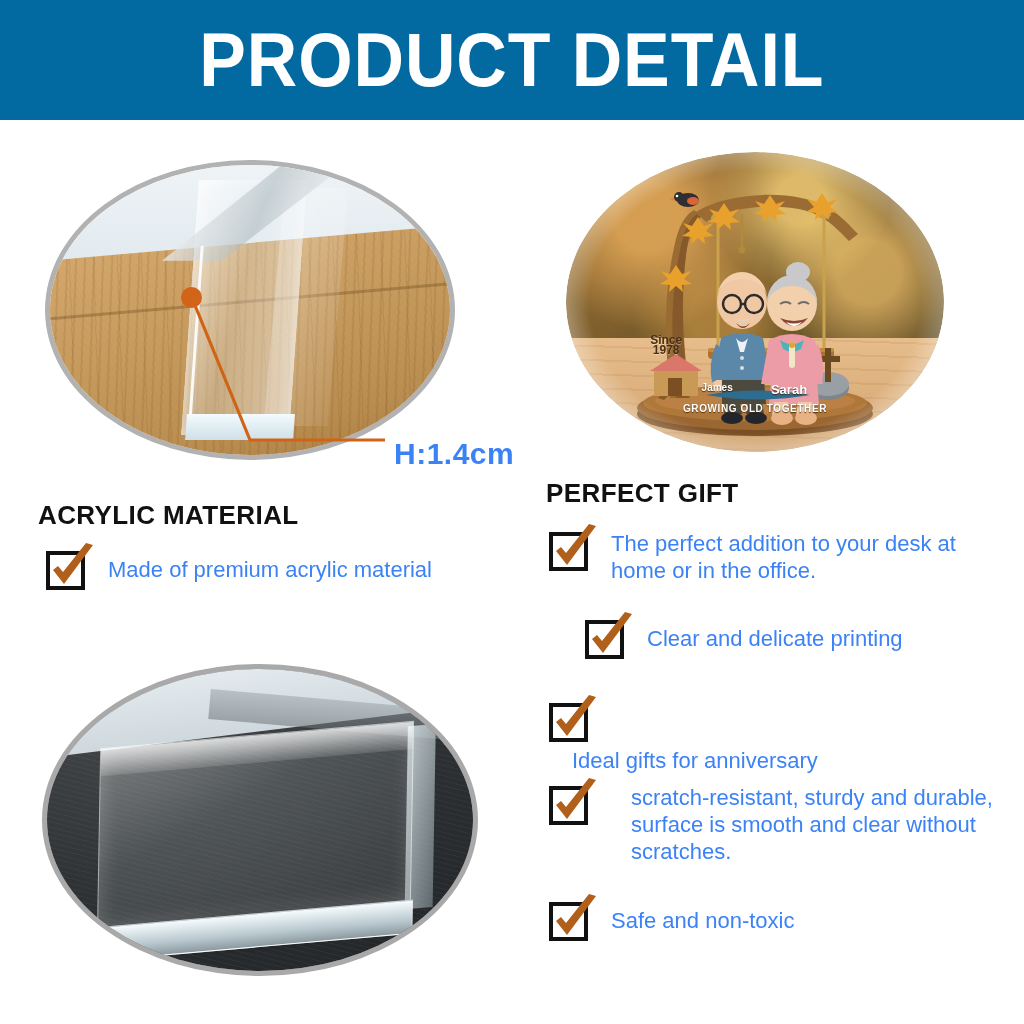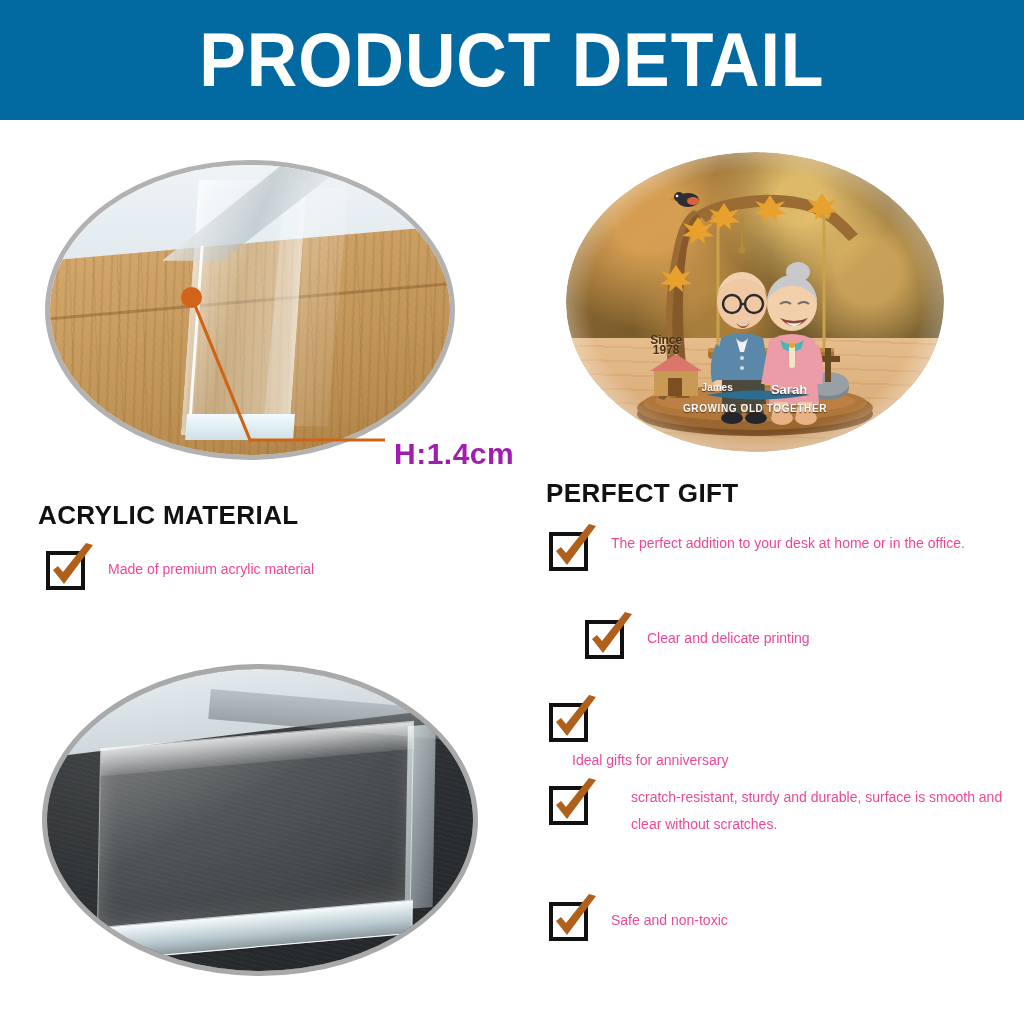--- a/index.html
+++ b/index.html
@@ -72,21 +72,21 @@
      background:linear-gradient(100deg,rgba(235,245,248,.75),rgba(150,167,173,.5));}
   .blk-shadow{position:absolute;left:9%;top:78%;width:80%;height:16%;
      background:radial-gradient(ellipse at center,rgba(0,0,0,.55),rgba(0,0,0,0) 70%);
      transform:rotate(-5deg);}
 
   
   .callout-dot{position:absolute;left:181px;top:287px;width:21px;height:21px;
                border-radius:50%;background:#d2641a;}
   .callout-svg{position:absolute;left:40px;top:150px;width:480px;height:330px;}
   .callout-label{position:absolute;left:394px;top:437px;font-size:30px;font-weight:bold;
-                 color:#a21caf;letter-spacing:.5px;}
+                 color:#3b82f6;letter-spacing:.5px;}
 
   
   #photo-product{position:absolute;left:566px;top:152px;width:378px;height:300px;}
   .prod-oval{position:absolute;inset:0;border-radius:50%;overflow:hidden;
      background:
        radial-gradient(circle at 22% 22%,rgba(226,168,88,.85) 0 9%,rgba(0,0,0,0) 30%),
        radial-gradient(circle at 62% 16%,rgba(244,208,120,.8) 0 7%,rgba(0,0,0,0) 26%),
        radial-gradient(circle at 80% 40%,rgba(232,186,104,.75) 0 9%,rgba(0,0,0,0) 28%),
        radial-gradient(circle at 40% 55%,rgba(206,152,72,.6) 0 10%,rgba(0,0,0,0) 30%),
        linear-gradient(145deg,#7b5a2d 0%,#8a6630 25%,#6a5327 55%,#4c3f20 100%);
@@ -107,21 +107,21 @@
 
   
   .sec-head{position:absolute;font-size:26px;font-weight:bold;letter-spacing:.4px;color:#111;}
   #head-acrylic{left:38px;top:500px;}
   #head-gift{left:546px;top:478px;}
 
   .bullet{position:absolute;display:flex;align-items:flex-start;}
   .cbox{position:relative;width:39px;height:39px;flex:0 0 39px;
         border:4px solid #111;box-sizing:border-box;background:#fff;}
   .cbox svg{position:absolute;left:-5px;top:-12px;width:52px;height:52px;overflow:visible;}
-  .btext{margin-left:23px;font-size:14px;line-height:27px;color:#ec4899;
+  .btext{margin-left:23px;font-size:22px;line-height:27px;color:#3b82f6;
          font-family:"Liberation Sans","DejaVu Sans",sans-serif;}
 
   #bullet-acrylic{left:46px;top:551px;width:470px;}
   #bullet-acrylic .btext{margin-top:5px;}
   #gift-list .bullet{left:549px;}
   #gift-1{top:532px;width:460px;}
   #gift-2{top:620px;width:460px;padding-left:36px;}
   #gift-3{top:703px;width:460px;flex-direction:column;}
   #gift-4{top:786px;width:460px;gap:20px;}
   #gift-5{top:902px;width:460px;}

